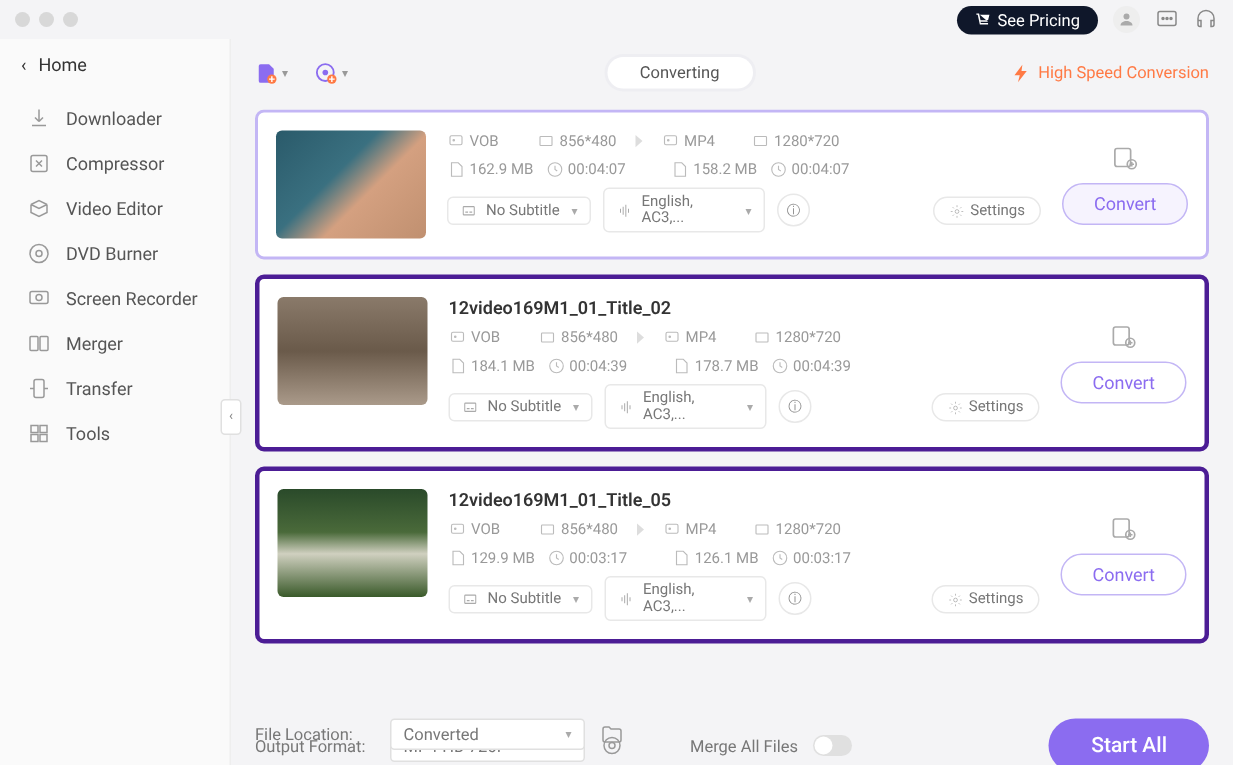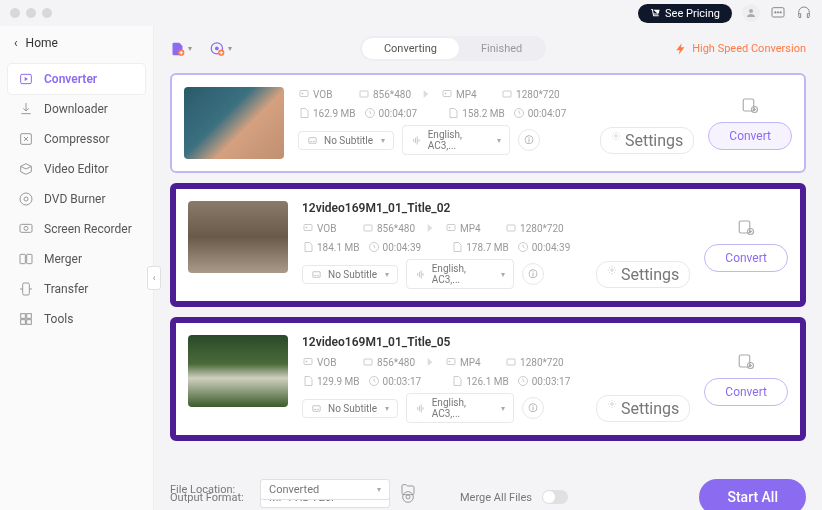--- a/index.html
+++ b/index.html
@@ -22,38 +22,38 @@
 .collapse{position:absolute;right:-8px;top:240px;width:14px;height:24px;background:#fff;border:1px solid #e0e0e0;border-radius:3px;display:flex;align-items:center;justify-content:center;font-size:9px;color:#888;cursor:pointer}
 .content{flex:1;display:flex;flex-direction:column;min-width:0;padding:10px 16px 0}
 .toolbar{display:flex;align-items:center;gap:18px;margin-bottom:12px}
 .act-btn{width:22px;height:22px;display:flex;align-items:center;justify-content:center;cursor:pointer;position:relative}
 .caret{font-size:8px;color:#999;margin-left:3px}
 .seg{display:flex;background:#eeeef2;border-radius:14px;padding:2px;margin-left:auto;margin-right:auto}
 .seg span{padding:4px 22px;font-size:11px;color:#999;border-radius:12px;cursor:pointer}
 .seg span.on{background:#fff;color:#555}
 .hs{color:#ff7a45;font-size:11px;display:flex;align-items:center;gap:4px}
 .cards{flex:1;overflow-y:auto;display:flex;flex-direction:column;gap:10px;padding-bottom:10px}
-.card{background:#fff;border:6px solid #4c1d95;border-radius:6px;padding:12px;display:flex;gap:14px}
+.card{background:#fff;border:3px solid #4c1d95;border-radius:6px;padding:12px;display:flex;gap:14px}
 .card.sel{border:2px solid #c3b6f5}
 .thumb{width:100px;height:72px;border-radius:4px;flex-shrink:0;background:#888}
 .thumb.t1{background:linear-gradient(135deg,#2a5a6a 0%,#3a7080 40%,#d4a080 60%,#c09070 100%)}
 .thumb.t2{background:linear-gradient(180deg,#8a7a6a 0%,#6a5a4a 50%,#aa9a8a 100%)}
 .thumb.t3{background:linear-gradient(180deg,#2a4a2a 0%,#4a6a3a 40%,#d0d0c0 60%,#3a5a2a 100%)}
 .info{flex:1;min-width:0;display:flex;flex-direction:column;gap:6px}
 .ftitle{font-size:12px;font-weight:600;color:#333}
 .meta{display:flex;align-items:center;gap:8px;font-size:10px;color:#999}
 .mg{display:flex;align-items:center;gap:3px;min-width:52px}
 .mg svg{width:12px;height:12px;stroke:#bbb;fill:none;stroke-width:1.5}
 .arrow{color:#ccc}
 .row3{display:flex;align-items:center;gap:8px}
 .sel-box{display:flex;align-items:center;gap:6px;border:1px solid #e8e8e8;border-radius:4px;padding:3px 8px;font-size:10px;color:#777;cursor:pointer;background:#fff}
 .sel-box svg{width:11px;height:11px;stroke:#aaa;fill:none;stroke-width:1.5}
 .chev{font-size:8px;color:#aaa;margin-left:auto}
 .circ{width:22px;height:22px;border:1px solid #e8e8e8;border-radius:50%;display:flex;align-items:center;justify-content:center;font-size:9px;color:#888;cursor:pointer}
-.settings-btn{border:1px solid #e8e8e8;border-radius:12px;padding:3px 10px;font-size:16px;color:#777;cursor:pointer;display:flex;align-items:flex-start;gap:4px}
+.settings-btn{border:1px solid #e8e8e8;border-radius:12px;padding:3px 10px;font-size:10px;color:#777;cursor:pointer;display:flex;align-items:flex-end;gap:4px}
 .right-col{display:flex;flex-direction:column;align-items:center;justify-content:center;gap:8px;flex-shrink:0}
 .out-ic{width:18px;height:18px;stroke:#aaa;fill:none;stroke-width:1.5;cursor:pointer}
 .conv-btn{border:1px solid #c3b6f5;color:#8b6cf0;background:#fff;border-radius:16px;padding:6px 20px;font-size:12px;cursor:pointer}
 .conv-btn.f{background:#f6f3fe}
 .bottom{padding:10px 0;font-size:11px;color:#777;display:flex;flex-direction:column;gap:8px}
 .brow{display:flex;align-items:center;gap:10px}
 .blabel{width:80px}
 .bsel{width:130px;display:flex;align-items:center;border:1px solid #e0e0e0;border-radius:3px;padding:3px 8px;background:#fff;cursor:pointer}
 .bic{width:16px;height:16px;stroke:#999;fill:none;stroke-width:1.5;cursor:pointer}
 .toggle{width:26px;height:14px;background:#e0e0e0;border-radius:7px;position:relative;cursor:pointer}
@@ -99,27 +99,20 @@
   </div>
 </div>
 
 <div class="main">
   <div class="sidebar">
     <div class="home-row">
       <span>‹</span>
       <span>Home</span>
     </div>
     <ul class="nav" id="nav">
-        <li class="active">
-          <svg viewBox="0 0 24 24">
-            <rect x="4" y="5" width="16" height="14" rx="2"></rect>
-            <path d="M10 9l5 3-5 3z" fill="#8b6cf0" stroke="none"></path>
-          </svg>
-          <span>Converter</span>
-        </li>
         <li>
           <svg viewBox="0 0 24 24">
             <path d="M12 3v12m0 0l-4-4m4 4l4-4M5 19h14"></path>
           </svg>
           <span>Downloader</span>
         </li>
         <li>
           <svg viewBox="0 0 24 24">
             <rect x="4" y="4" width="16" height="16" rx="2"></rect>
             <path d="M9 9l6 6m0-6l-6 6"></path>
@@ -187,21 +180,20 @@
         <svg viewBox="0 0 24 24" width="20" height="20">
             <circle cx="11" cy="11" r="9" fill="none" stroke="#8b6cf0" stroke-width="2"></circle>
             <circle cx="11" cy="11" r="3" fill="#8b6cf0"></circle>
             <circle cx="18" cy="18" r="5" fill="#ff7a45"></circle>
             <path stroke="#fff" stroke-width="1.5" d="M18 15v6M15 18h6"></path>
           </svg>
         <span class="caret">▾</span>
       </div>
       <div class="seg">
         <span class="on">Converting</span>
-        <span>Finished</span>
       </div>
       <div class="hs">
         <svg viewBox="0 0 24 24" width="14" height="14" fill="#ff7a45">
             <path d="M13 2L4 14h6l-2 8 10-13h-6z"></path>
           </svg>
         <span>High Speed Conversion</span>
       </div>
     </div>
 
     <div class="cards" id="cards">

